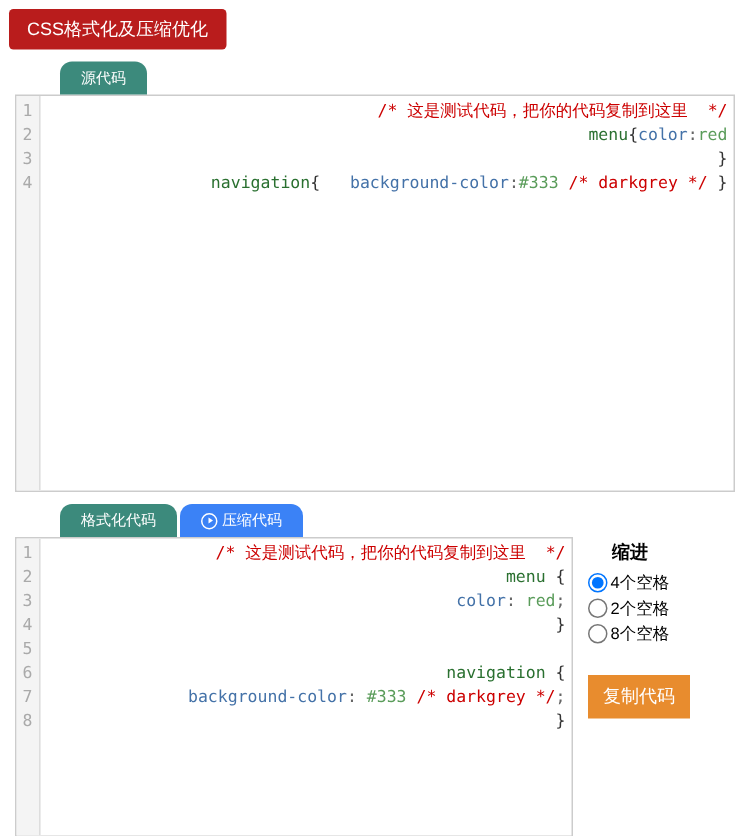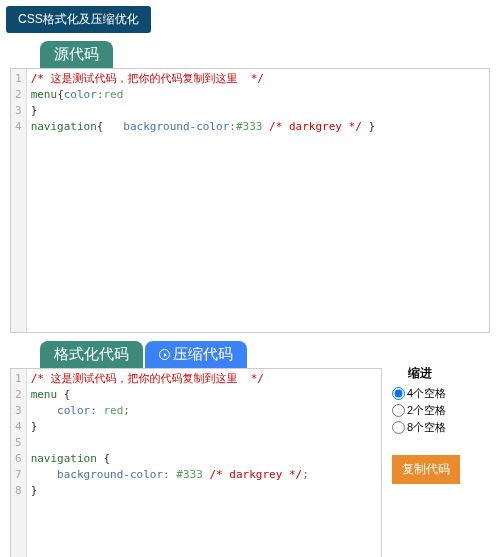--- a/index.html
+++ b/index.html
@@ -1,29 +1,29 @@
 <!DOCTYPE html>
 <html><head>
 <meta charset="utf-8">
 <style>
 * { box-sizing: border-box; margin: 0; padding: 0; }
 body { font-family: Arial, sans-serif; font-size: 12px; background: #fff; width: 500px; }
-.header-tab { display: inline-block; background: #0c4a6e; color: #fff; padding: 5px 12px; border-radius: 3px; margin: 6px 0 0 6px; font-size: 12px; }
+.header-tab { display: inline-block; background: #b91c1c; color: #fff; padding: 5px 12px; border-radius: 3px; margin: 6px 0 0 6px; font-size: 12px; }
 .section { margin: 8px 10px 0 10px; }
 .tabs { display: flex; margin-left: 30px; }
-.tab { background: #3c8a7c; color: #fff; padding: 4px 14px; border-radius: 8px 8px 0 0; font-size: 15px; margin-right: 2px; display: flex; align-items: center; gap: 3px; }
+.tab { background: #3c8a7c; color: #fff; padding: 4px 14px; border-radius: 8px 8px 0 0; font-size: 10px; margin-right: 2px; display: flex; align-items: center; gap: 3px; }
 .tab.active { background: #3c8a7c; }
 .tab.secondary { background: #3b82f6; }
 .play-icon { display:inline-flex; width:11px; height:11px; border:1.5px solid #fff; border-radius:50%; align-items:center; justify-content:center; }
 .play-icon::after { content:""; border-left:3px solid #fff; border-top:2px solid transparent; border-bottom:2px solid transparent; margin-left:1px; }
 .code-box { border: 1px solid #ccc; background: #fff; font-family: monospace; font-size: 11px; line-height: 16px; overflow: hidden; display:flex; }
 .gutter { background: #f4f4f4; color: #aaa; text-align: right; padding: 2px 4px; border-right: 1px solid #ddd; }
 .gutter div { height: 16px; }
 .code { padding: 2px 4px; white-space: pre; flex:1; }
-.code div { height: 16px; }
+.code div { height: 16px; text-align: right; }
 .c-comment { color: #c00; }
 .c-sel { color: #2a7030; }
 .c-prop { color: #4472a8; }
 .c-val { color: #5a9c5a; }
 .c-brace { color: #333; }
 .c-punc { color: #666; }
 .bottom { display: flex; margin: 8px 10px 10px 10px; gap: 10px; }
 .bottom-left { flex: 1; }
 .options { width: 98px; font-size: 12px; padding-top: 18px; }
 .options h4 { font-size: 13px; margin-bottom: 8px; }

